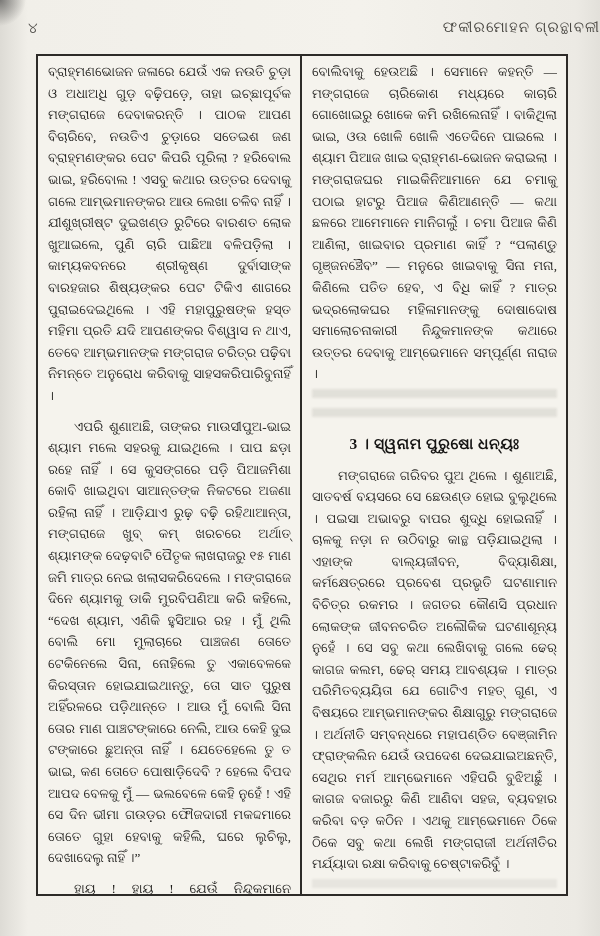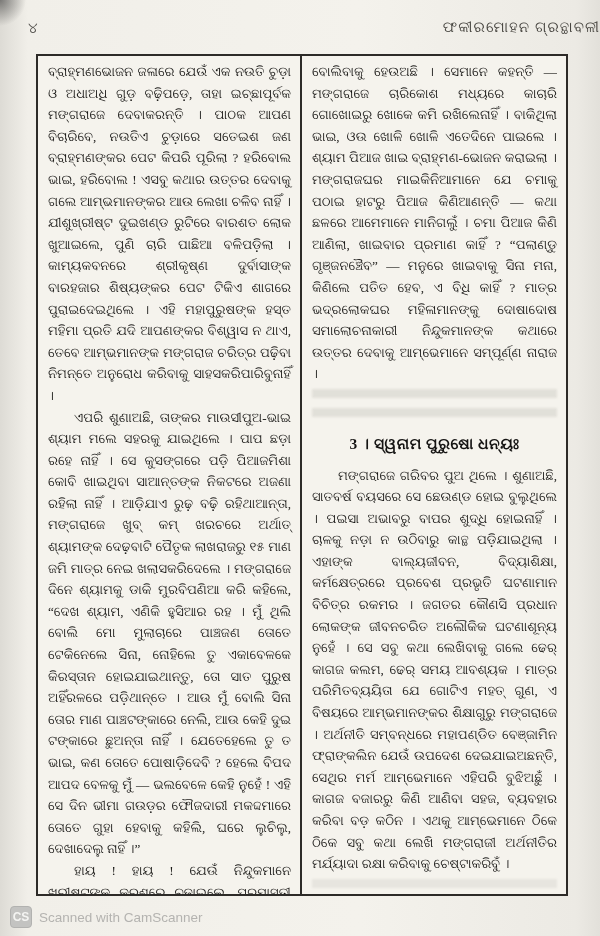--- a/index.html
+++ b/index.html
@@ -40,21 +40,21 @@
     padding:5px 9px 16px 10px;
     overflow:hidden;
     text-align:justify;
     font-size:13.2px;
     line-height:21.6px;
     color:#1c1b19;
     position:relative;
   }
   .col-left { border-right:2px solid #2d2b28; }
   .para { text-align:justify; }
-  .para.indent { text-indent:26px; }
+  .para.indent { text-indent:26px;margin-top:9px; }
   .section-heading {
     text-align:center;
     font-weight:bold;
     font-size:15.5px;
     color:#141312;
     margin:6px 0 10px 0;
     letter-spacing:.5px;
   }
   
   .bleed {
@@ -105,18 +105,14 @@
       <div class="para">ବୋଲିବାକୁ ହେଉଅଛି । ସେମାନେ କହନ୍ତି — ମଙ୍ଗରାଜେ ଚାରିକୋଶ ମଧ୍ୟରେ କାଚାରି ଗୋଖୋଇରୁ ଖୋକେ କମି ରଖିଲେନାହିଁ । ବାକିଥିଲା ଭାଇ, ଓଉ ଖୋଳି ଖୋଳି ଏତେଦିନେ ପାଇଲେ । ଶ୍ୟାମ ପିଆଜ ଖାଇ ବ୍ରାହ୍ମଣ-ଭୋଜନ କରାଇଲା । ମଙ୍ଗରାଜଘର ମାଇକିନିଆମାନେ ଯେ ଚମାକୁ ପଠାଇ ହାଟରୁ ପିଆଜ କିଣିଆଣନ୍ତି — କଥା ଛଳରେ ଆମେମାନେ ମାନିଗଲୁଁ । ଚମା ପିଆଜ କିଣି ଆଣିଲା, ଖାଇବାର ପ୍ରମାଣ କାହିଁ ? “ପଲାଣ୍ଡୁ ଗୃଞ୍ଜନଞ୍ଚୈବ” — ମନୁରେ ଖାଇବାକୁ ସିନା ମନା, କିଣିଲେ ପତିତ ହେବ, ଏ ବିଧି କାହିଁ ? ମାତ୍ର ଭଦ୍ରଲୋକଘର ମହିଳାମାନଙ୍କୁ ଦୋଷାଦୋଷ ସମାଲୋଚନାକାରୀ ନିନ୍ଦୁକମାନଙ୍କ କଥାରେ ଉତ୍ତର ଦେବାକୁ ଆମ୍ଭେମାନେ ସମ୍ପୂର୍ଣ୍ଣ ନାରାଜ ।</div>
       <div class="bleed"></div>
       <div class="section-heading">3 । ସ୍ୱନାମ ପୁରୁଷୋ ଧନ୍ୟଃ</div>
       <div class="para indent">ମଙ୍ଗରାଜେ ଗରିବର ପୁଅ ଥିଲେ । ଶୁଣାଅଛି, ସାତବର୍ଷ ବୟସରେ ସେ ଛେଉଣ୍ଡ ହୋଇ ବୁଲୁଥିଲେ । ପଇସା ଅଭାବରୁ ବାପର ଶୁଦ୍ଧି ହୋଇନାହିଁ । ଚାଳକୁ ନଡ଼ା ନ ଉଠିବାରୁ କାନ୍ଥ ପଡ଼ିଯାଇଥିଲା । ଏହାଙ୍କ ବାଲ୍ୟଜୀବନ, ବିଦ୍ୟାଶିକ୍ଷା, କର୍ମକ୍ଷେତ୍ରରେ ପ୍ରବେଶ ପ୍ରଭୃତି ଘଟଣାମାନ ବିଚିତ୍ର ରକମର । ଜଗତର କୌଣସି ପ୍ରଧାନ ଲୋକଙ୍କ ଜୀବନଚରିତ ଅଲୌକିକ ଘଟଣାଶୂନ୍ୟ ନୁହେଁ । ସେ ସବୁ କଥା ଲେଖିବାକୁ ଗଲେ ଢେର୍ କାଗଜ କଲମ, ଢେର୍ ସମୟ ଆବଶ୍ୟକ । ମାତ୍ର ପରିମିତବ୍ୟୟିତା ଯେ ଗୋଟିଏ ମହତ୍ ଗୁଣ, ଏ ବିଷୟରେ ଆମ୍ଭମାନଙ୍କର ଶିକ୍ଷାଗୁରୁ ମଙ୍ଗରାଜେ । ଅର୍ଥନୀତି ସମ୍ବନ୍ଧରେ ମହାପଣ୍ଡିତ ବେଞ୍ଜାମିନ ଫ୍ରାଙ୍କଲିନ ଯେଉଁ ଉପଦେଶ ଦେଇଯାଇଅଛନ୍ତି, ସେଥିର ମର୍ମ ଆମ୍ଭେମାନେ ଏହିପରି ବୁଝିଅଛୁଁ । କାଗଜ ବଜାରରୁ କିଣି ଆଣିବା ସହଜ, ବ୍ୟବହାର କରିବା ବଡ଼ କଠିନ । ଏଥକୁ ଆମ୍ଭେମାନେ ଠିକେ ଠିକେ ସବୁ କଥା ଲେଖି ମଙ୍ଗରାଜୀ ଅର୍ଥନୀତିର ମର୍ଯ୍ୟାଦା ରକ୍ଷା କରିବାକୁ ଚେଷ୍ଟାକରିବୁଁ ।</div>
       <div class="bleed small"></div>
 
     </div>
 
   </div>
 
-  <div class="footer-watermark">
-    <div class="cs-badge">CS</div>
-    <div class="watermark-label">Scanned with CamScanner</div>
-  </div>
 
 </div>
 
 </body></html>

